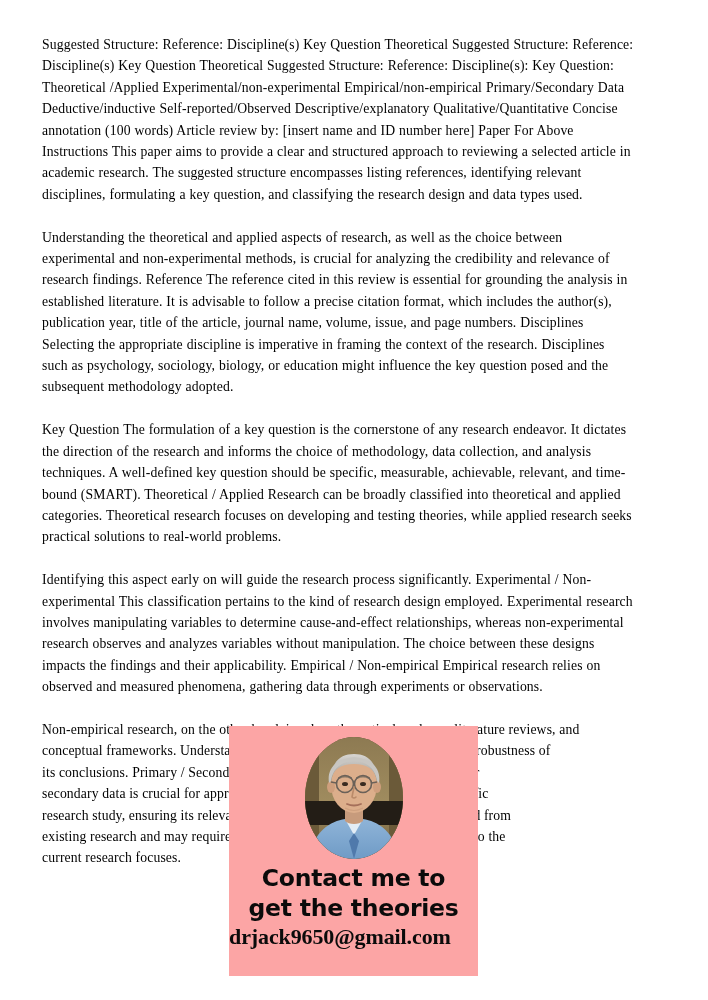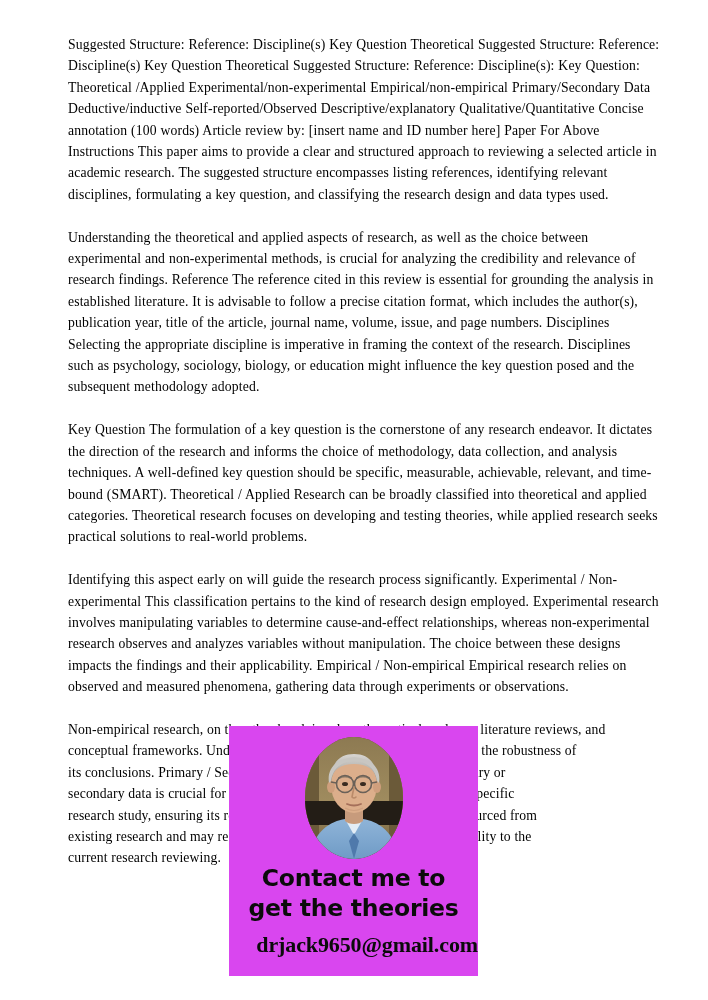--- a/index.html
+++ b/index.html
@@ -13,21 +13,21 @@
     position: relative;
     overflow: hidden;
     font-family: "Liberation Serif", "DejaVu Serif", serif;
     color: #000000;
     -webkit-font-smoothing: antialiased;
   }
 
   
   #document-body {
     position: absolute;
-    left: 68px;
+    left: 42px;
     top: 34px;
     width: 592px;
   }
 
   .doc-paragraph {
     margin: 0 0 21.4px 0;
     font-size: 13.7px;
     line-height: 21.4px;
     text-align: left;
     white-space: normal;
@@ -46,21 +46,21 @@
     letter-spacing: 0.01em;
   }
 
   
   #contact-overlay {
     position: absolute;
     left: 229px;
     top: 726px;
     width: 249px;
     height: 250px;
-    background: #d946ef;
+    background: #fca5a5;
     overflow: hidden;
   }
 
   #contact-portrait {
     position: absolute;
     left: 76px;
     top: 11px;
     width: 98px;
     height: 122px;
     border-radius: 50% / 50%;
@@ -78,28 +78,28 @@
   }
   .contact-line {
     font-family: "DejaVu Sans", "Liberation Sans", sans-serif;
     font-weight: bold;
     font-size: 23.5px;
     line-height: 30px;
     color: #0b0b0b;
     letter-spacing: -0.01em;
   }
   #contact-email {
-    margin-top: 8px;
+    margin-top: 0;
     font-family: "Liberation Serif", "DejaVu Serif", serif;
     font-weight: bold;
     font-size: 22px;
     line-height: 27px;
     color: #0b0b0b;
     letter-spacing: -0.005em;
-    text-align: right;
+    text-align: left;
   }
 </style>
 </head>
 <body>
 
 <div id="document-body">
 
   <p class="doc-paragraph">Suggested Structure: Reference: Discipline(s) Key Question Theoretical Suggested Structure: Reference: Discipline(s) Key Question Theoretical Suggested Structure: Reference: Discipline(s): Key Question: Theoretical /Applied Experimental/non-experimental Empirical/non-empirical Primary/Secondary Data Deductive/inductive Self-reported/Observed Descriptive/explanatory Qualitative/Quantitative Concise annotation (100 words) Article review by: [insert name and ID number here] Paper For Above Instructions This paper aims to provide a clear and structured approach to reviewing a selected article in academic research. The suggested structure encompasses listing references, identifying relevant disciplines, formulating a key question, and classifying the research design and data types used.</p>
 
   <p class="doc-paragraph">Understanding the theoretical and applied aspects of research, as well as the choice between experimental and non-experimental methods, is crucial for analyzing the credibility and relevance of research findings. Reference The reference cited in this review is essential for grounding the analysis in established literature. It is advisable to follow a precise citation format, which includes the author(s), publication year, title of the article, journal name, volume, issue, and page numbers. Disciplines Selecting the appropriate discipline is imperative in framing the context of the research. Disciplines such as psychology, sociology, biology, or education might influence the key question posed and the subsequent methodology adopted.</p>
@@ -108,21 +108,21 @@
 
   <p class="doc-paragraph">Identifying this aspect early on will guide the research process significantly. Experimental / Non-experimental This classification pertains to the kind of research design employed. Experimental research involves manipulating variables to determine cause-and-effect relationships, whereas non-experimental research observes and analyzes variables without manipulation. The choice between these designs impacts the findings and their applicability. Empirical / Non-empirical Empirical research relies on observed and measured phenomena, gathering data through experiments or observations.</p>
 
   <div class="doc-lines">
     <div class="doc-line">Non-empirical research, on the other hand, involves theoretical analyses, literature reviews, and</div>
     <div class="doc-line">conceptual frameworks. Understanding this distinction aids in evaluating the robustness of</div>
     <div class="doc-line">its conclusions. Primary / Secondary Data Whether a study utilizes primary or</div>
     <div class="doc-line">secondary data is crucial for appraisal. Primary data is collected for the specific</div>
     <div class="doc-line">research study, ensuring its relevance and accuracy. Secondary data is sourced from</div>
     <div class="doc-line">existing research and may require careful scrutiny regarding its applicability to the</div>
-    <div class="doc-line">current research reviewing.</div>
+    <div class="doc-line">current research focuses.</div>
   </div>
 
 </div>
 
 <div id="contact-overlay">
 
   <div id="contact-portrait">
     <svg viewBox="0 0 98 122" preserveAspectRatio="xMidYMid slice" aria-hidden="true">
       <defs>
         <linearGradient id="wallg" x1="0" y1="0" x2="0" y2="1">

